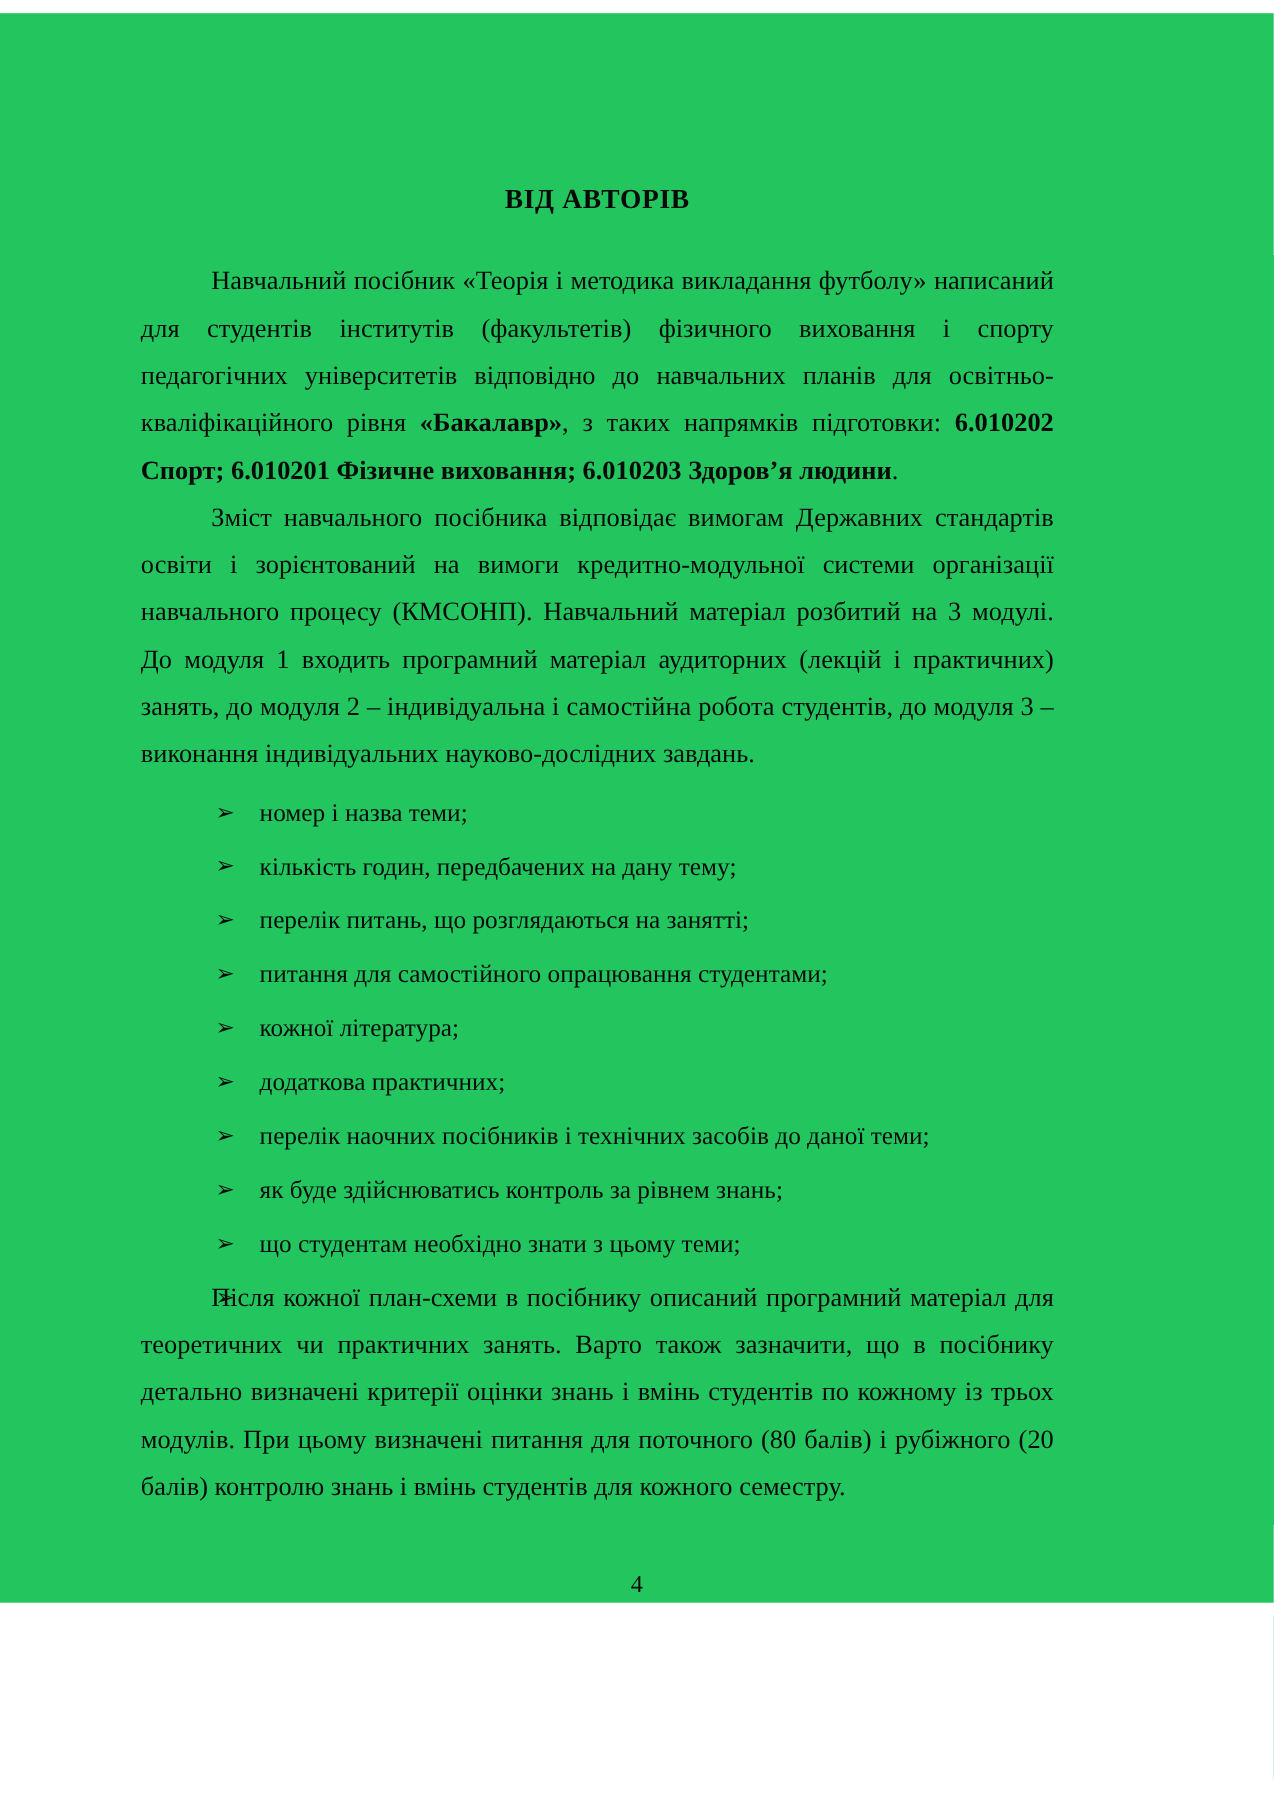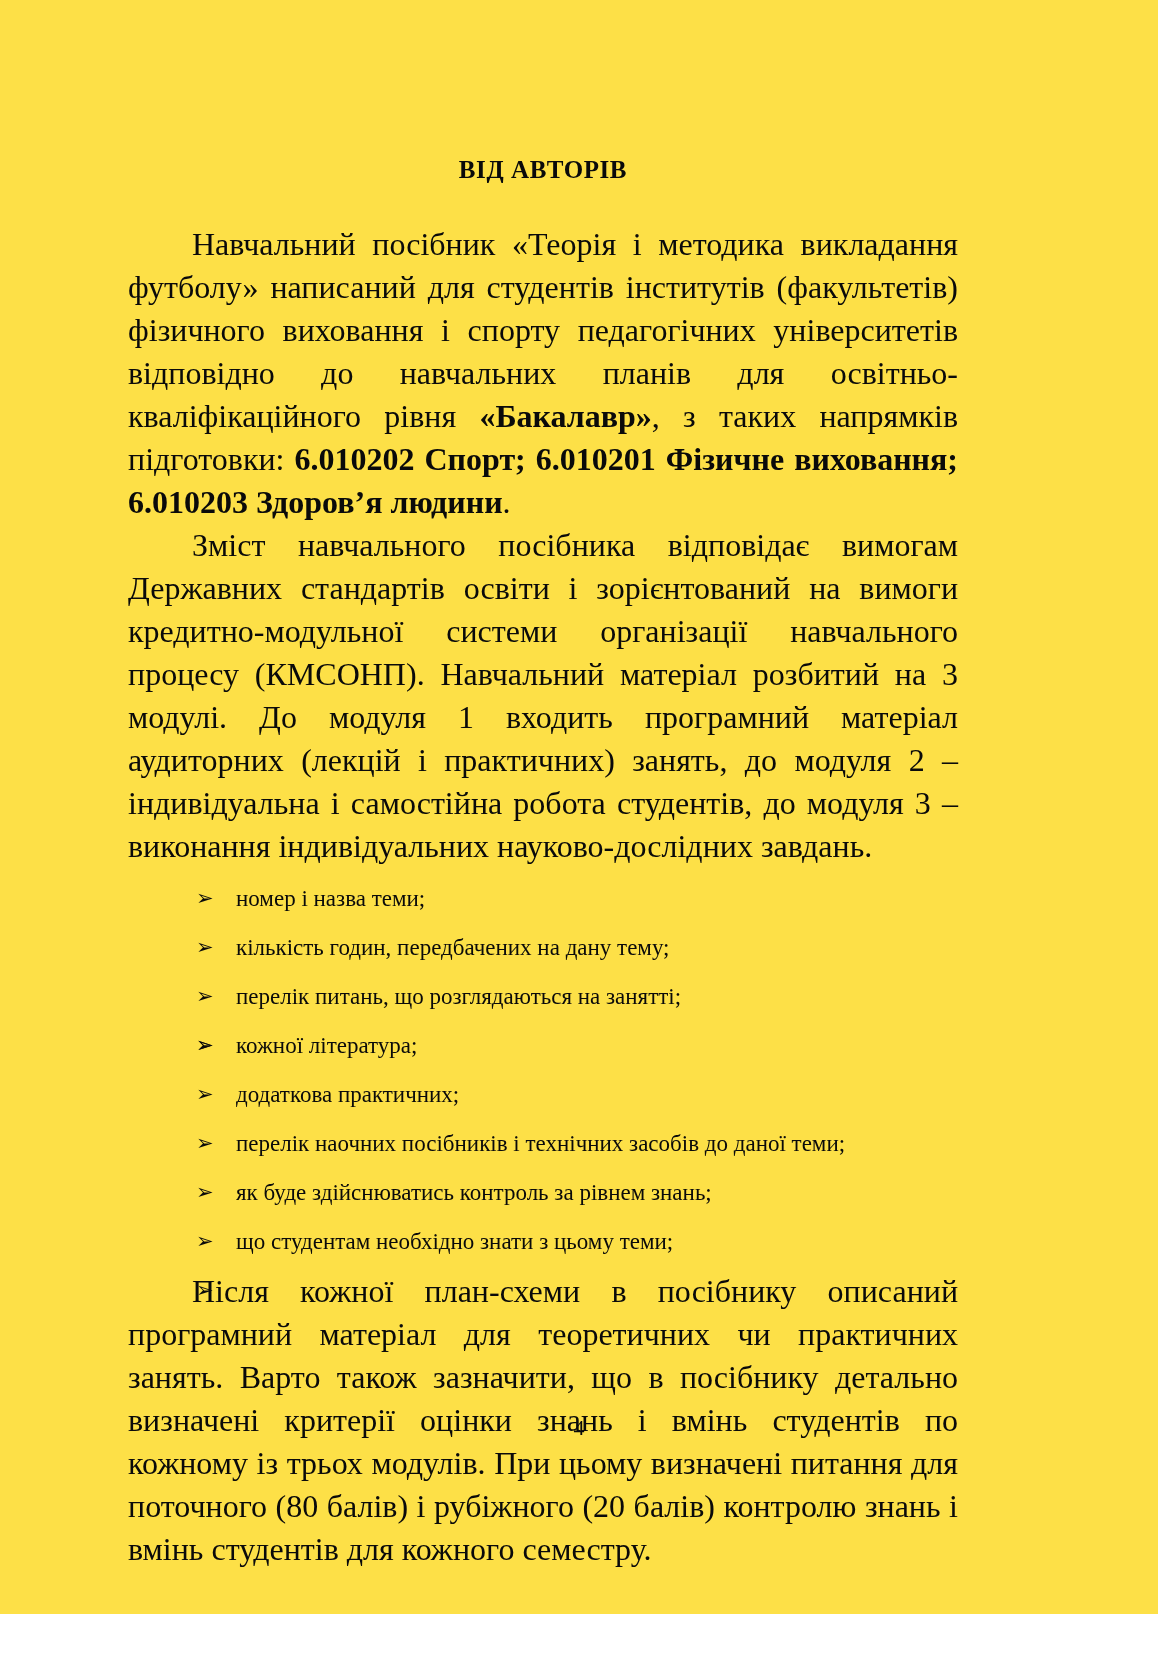--- a/index.html
+++ b/index.html
@@ -3,23 +3,23 @@
 <meta charset="utf-8">
 <style>
   html, body {
     margin: 0;
     padding: 0;
     background: #ffffff;
   }
   .page {
     position: relative;
     width: 1158px;
-    height: 1614px;
-    margin: 0 auto;
-    background: #fde047;
+    height: 1445px;
+    margin: 12px auto;
+    background: #22c55e;
     font-family: "Liberation Serif", "DejaVu Serif", serif;
     color: #0a0a0a;
     overflow: hidden;
     box-sizing: border-box;
   }
   .content {
     position: absolute;
     left: 128px;
     top: 155px;
     width: 830px;
@@ -30,21 +30,21 @@
     font-size: 25px;
     letter-spacing: 0.6px;
     margin: 0 0 38px 0;
     line-height: 1.2;
   }
   p.body-par {
     margin: 0 0 0 0;
     text-align: justify;
     text-justify: inter-word;
     text-indent: 64px;
-    font-size: 32px;
+    font-size: 24px;
     line-height: 43px;
     hyphens: none;
   }
   p.body-par + p.body-par {
     margin-top: 0;
   }
   .b {
     font-weight: bold;
   }
   ul.arrow-list {
@@ -100,20 +100,21 @@
       <li>
         <span class="marker">➢</span>
         <span>кількість годин, передбачених на дану тему;</span>
       </li>
       <li>
         <span class="marker">➢</span>
         <span>перелік питань, що розглядаються на занятті;</span>
       </li>
       <li>
         <span class="marker">➢</span>
+        <span>питання для самостійного опрацювання студентами;</span>
       </li>
       <li>
         <span class="marker">➢</span>
         <span>кожної література;</span>
       </li>
       <li>
         <span class="marker">➢</span>
         <span>додаткова практичних;</span>
       </li>
       <li>

